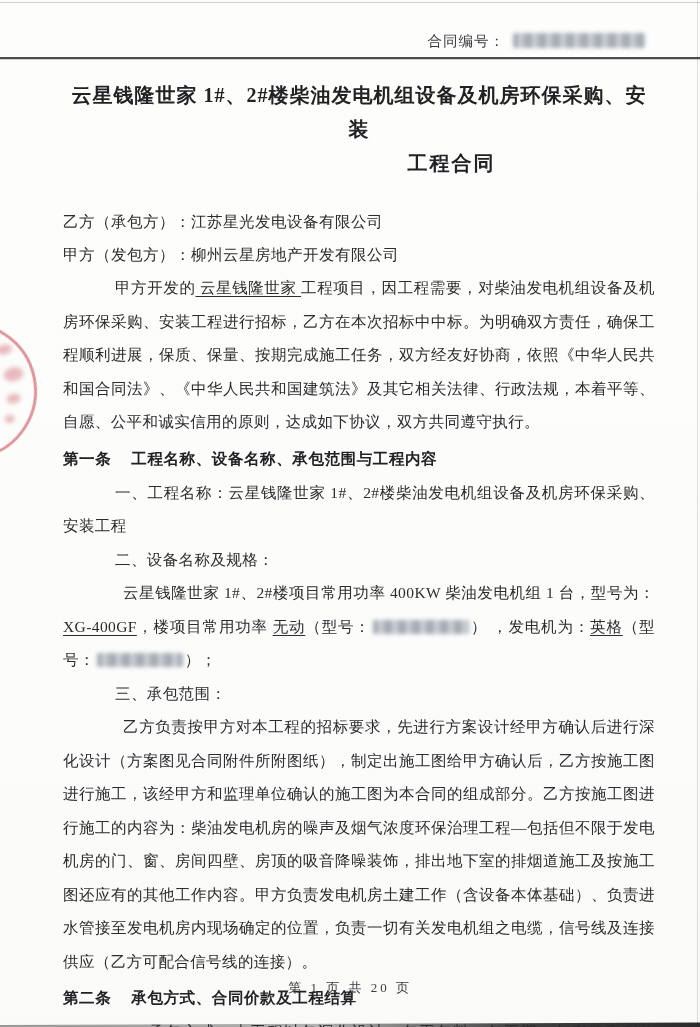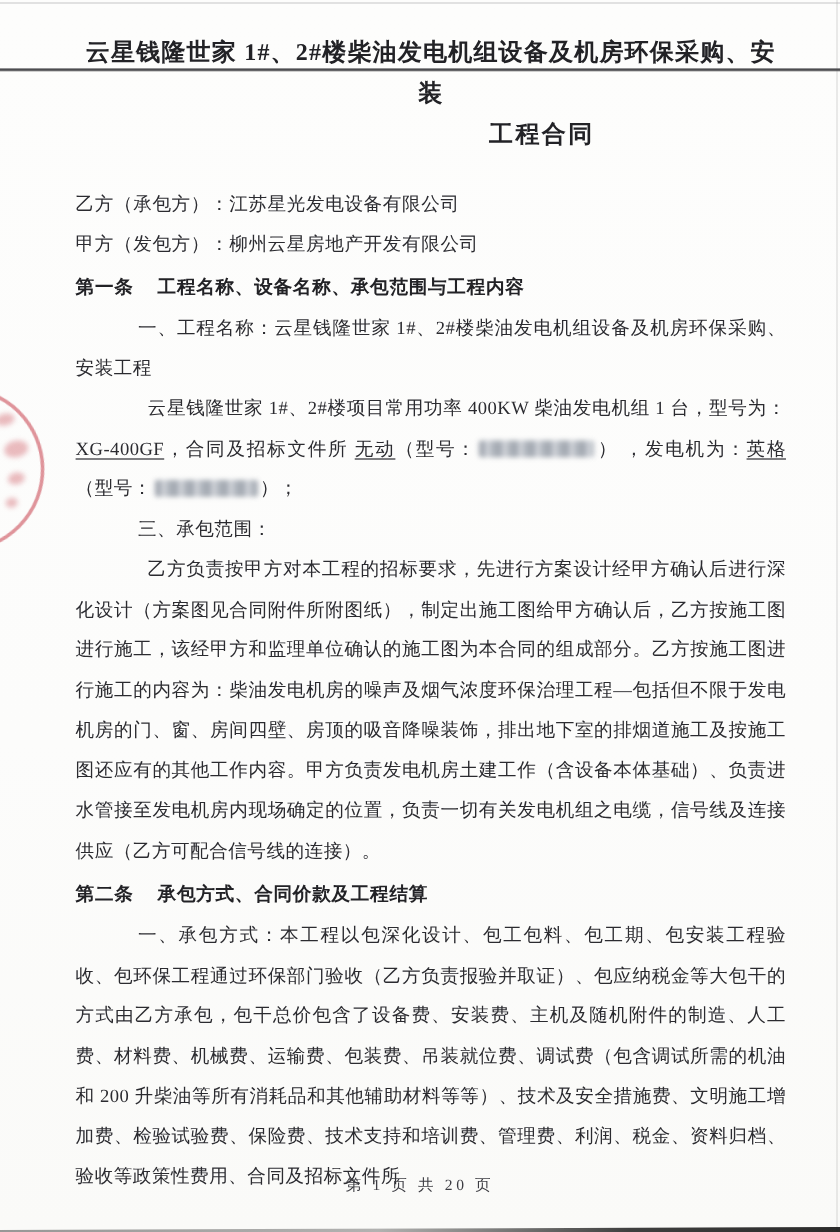--- a/index.html
+++ b/index.html
@@ -71,44 +71,51 @@
 
   <div class="stamp">
     <div class="smudge s1"></div>
     <div class="smudge s2"></div>
     <div class="smudge s3"></div>
     <div class="smudge s4"></div>
   </div>
 
   <div class="content">
 
+    <div class="contract-no-row">
+      <span>合同编号：</span><span class="redacted no"></span>
+    </div>
 
     <div class="doc-title">
       <div class="line1">云星钱隆世家 1#、2#楼柴油发电机组设备及机房环保采购、安装</div>
       <div class="line2">工程合同</div>
     </div>
 
     <div class="parties">
       <div>
         <span>乙方（承包方）：</span><span>江苏星光发电设备有限公司</span>
       </div>
       <div>
         <span>甲方（发包方）：</span><span>柳州云星房地产开发有限公司</span>
       </div>
     </div>
 
+    <p class="body-par preamble">
+      <span>甲方开发的</span><span class="u"> 云星钱隆世家 </span><span>工程项目，因工程需要，对柴油发电机组设备及机房环保采购、安装工程进行招标，乙方在本次招标中中标。为明确双方责任，确保工程顺利进展，保质、保量、按期完成施工任务，双方经友好协商，依照《中华人民共和国合同法》、《中华人民共和国建筑法》及其它相关法律、行政法规，本着平等、自愿、公平和诚实信用的原则，达成如下协议，双方共同遵守执行。</span>
+    </p>
 
     <div class="article-heading">
       <span class="num">第一条</span><span>工程名称、设备名称、承包范围与工程内容</span>
     </div>
 
     <p class="body-par indent-52">一、工程名称：云星钱隆世家 1#、2#楼柴油发电机组设备及机房环保采购、安装工程</p>
+    <p class="body-par indent-52">二、设备名称及规格：</p>
 
     <p class="body-par indent-60">
-      <span>云星钱隆世家 1#、2#楼项目常用功率 400KW 柴油发电机组 1 台，型号为：</span><span class="u">XG-400GF</span><span>，合同及招标文件所 </span><span class="u">无动</span><span>（型号：</span><span class="redacted small"></span><span>） ，发电机为：</span><span class="u">英格</span><span>（型号：</span><span class="redacted small2"></span><span>）；</span>
+      <span>云星钱隆世家 1#、2#楼项目常用功率 400KW 柴油发电机组 1 台，型号为：</span><span class="u">XG-400GF</span><span>，楼项目常用功率 </span><span class="u">无动</span><span>（型号：</span><span class="redacted small"></span><span>） ，发电机为：</span><span class="u">英格</span><span>（型号：</span><span class="redacted small2"></span><span>）；</span>
     </p>
 
     <p class="body-par indent-52 gap-top">三、承包范围：</p>
 
     <p class="body-par indent-60">乙方负责按甲方对本工程的招标要求，先进行方案设计经甲方确认后进行深化设计（方案图见合同附件所附图纸），制定出施工图给甲方确认后，乙方按施工图进行施工，该经甲方和监理单位确认的施工图为本合同的组成部分。乙方按施工图进行施工的内容为：柴油发电机房的噪声及烟气浓度环保治理工程—包括但不限于发电机房的门、窗、房间四壁、房顶的吸音降噪装饰，排出地下室的排烟道施工及按施工图还应有的其他工作内容。甲方负责发电机房土建工作（含设备本体基础）、负责进水管接至发电机房内现场确定的位置，负责一切有关发电机组之电缆，信号线及连接供应（乙方可配合信号线的连接）。</p>
 
     <div class="article-heading">
       <span class="num">第二条</span><span>承包方式、合同价款及工程结算</span>
     </div>
 

